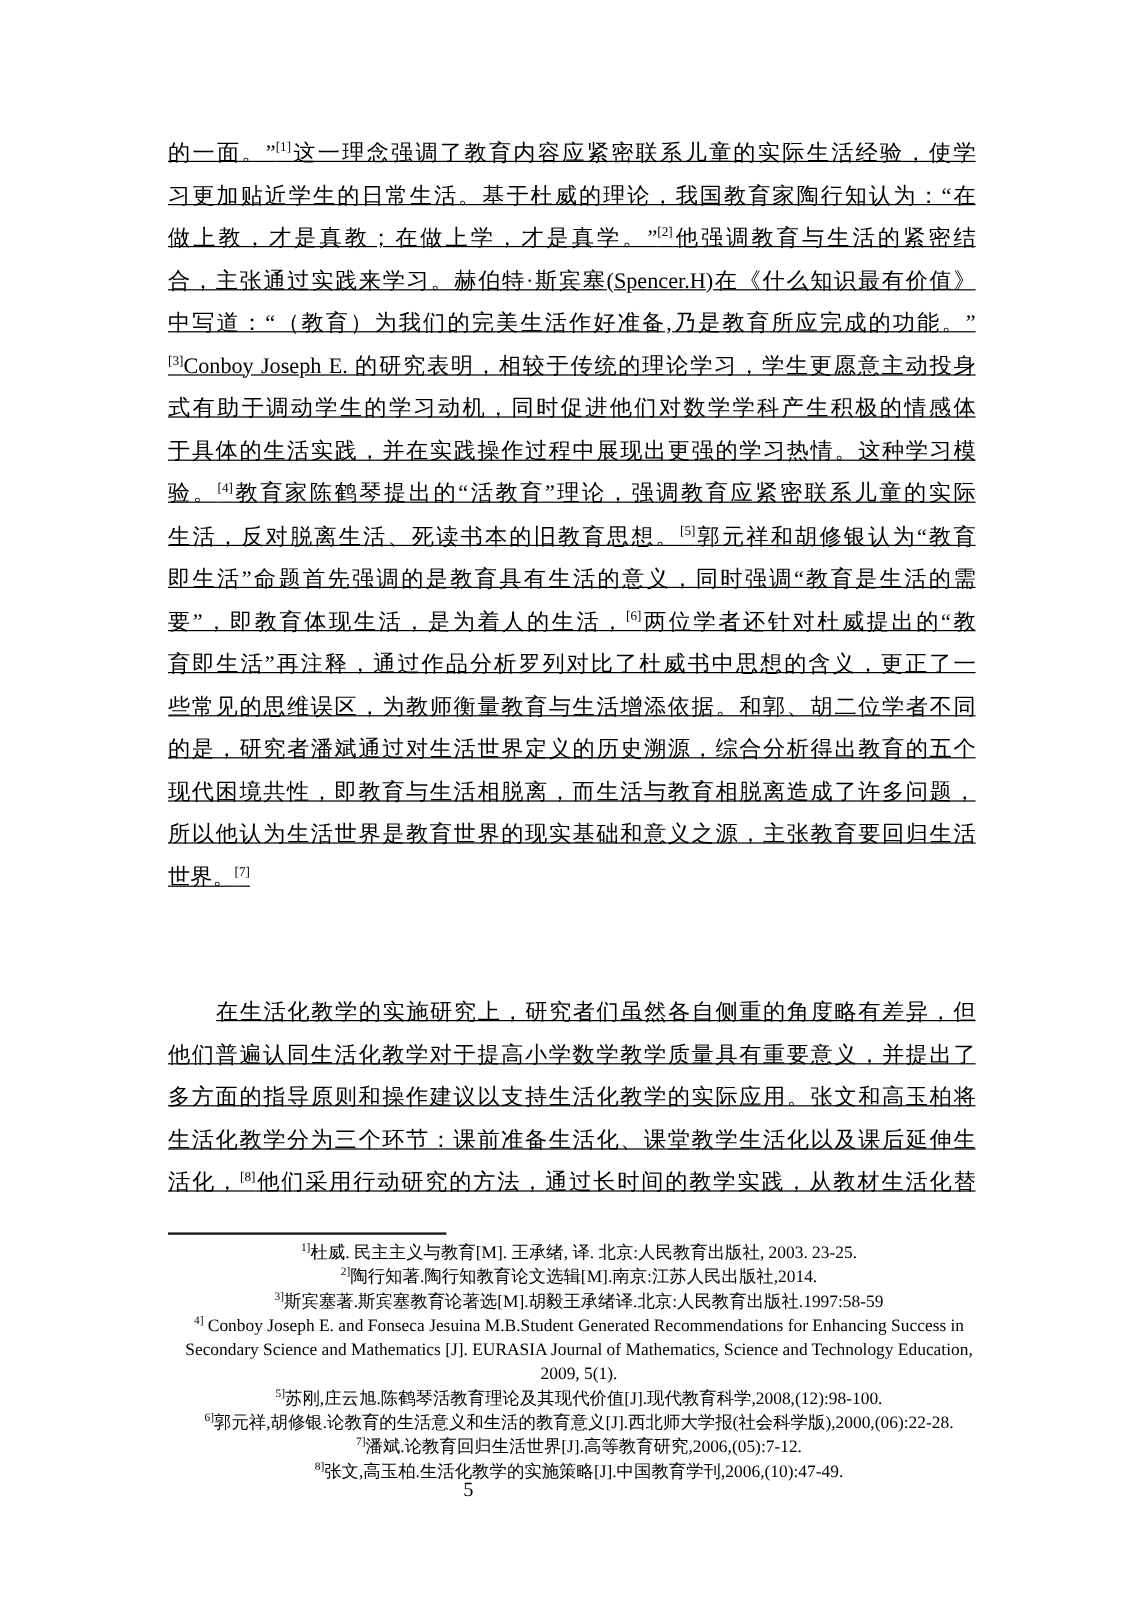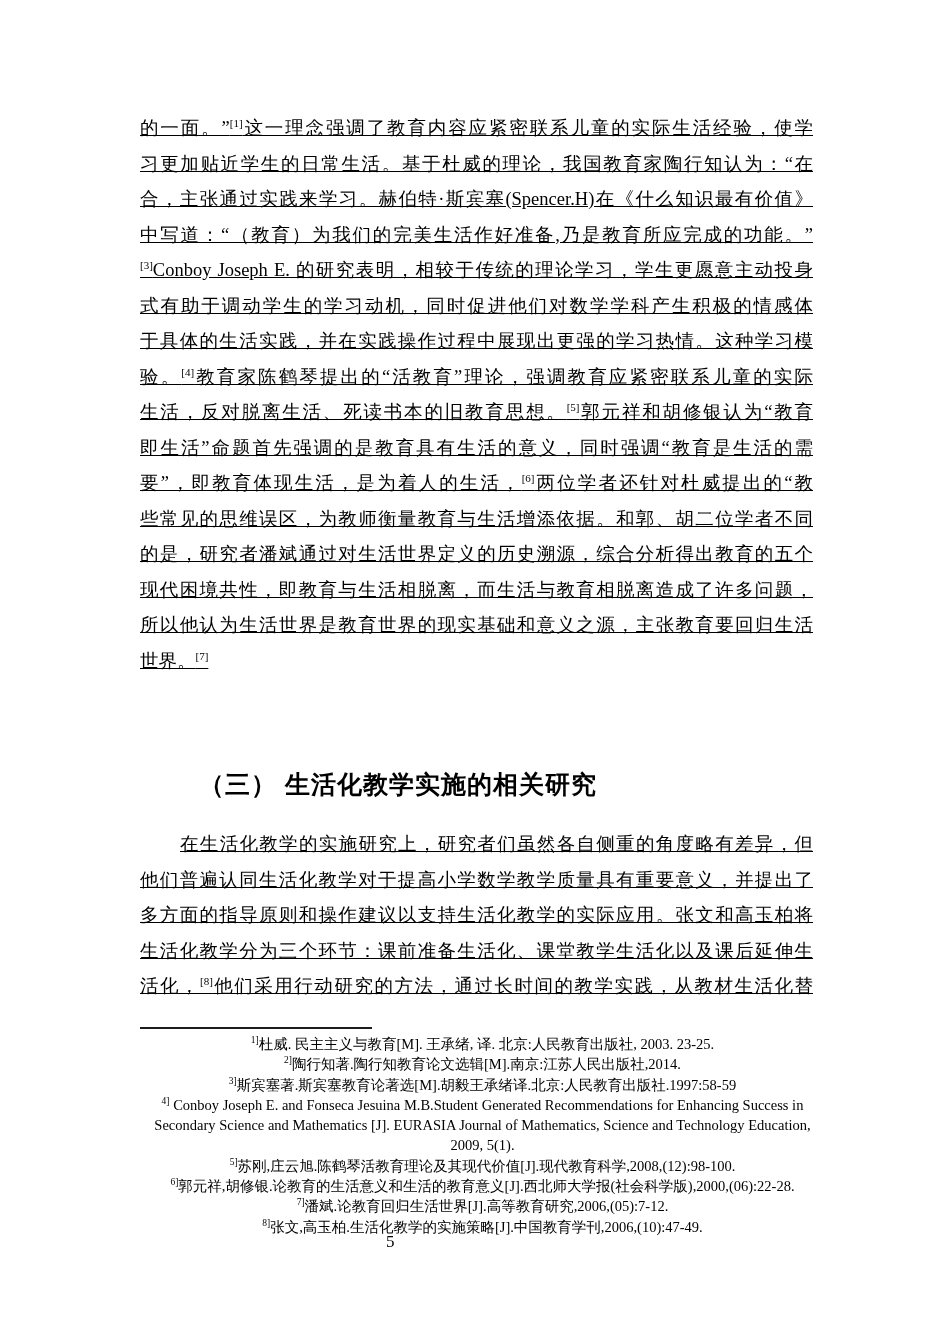--- a/index.html
+++ b/index.html
@@ -66,36 +66,37 @@
     font-family:"Liberation Serif","DejaVu Serif",serif;
   }
 </style>
 </head>
 <body>
 
 <div class="page">
   <div class="para" id="para1">
       <div class="line"><span>的一面。”</span><sup>[1]</sup><span>这一理念强调了教育内容应紧密联系儿童的实际生活经验，使学</span></div>
       <div class="line"><span>习更加贴近学生的日常生活。基于杜威的理论，我国教育家陶行知认为：“在</span></div>
+      <div class="line"><span>做上教，才是真教；在做上学，才是真学。”</span><sup>[2]</sup><span>他强调教育与生活的紧密结</span></div>
       <div class="line"><span>合，主张通过实践来学习。赫伯特·斯宾塞(Spencer.H)在《什么知识最有价值》</span></div>
       <div class="line"><span>中写道：“（教育）为我们的完美生活作好准备,乃是教育所应完成的功能。”</span></div>
       <div class="line"><sup>[3]</sup><span>Conboy Joseph E. 的研究表明，相较于传统的理论学习，学生更愿意主动投身</span></div>
       <div class="line"><span>式有助于调动学生的学习动机，同时促进他们对数学学科产生积极的情感体</span></div>
       <div class="line"><span>于具体的生活实践，并在实践操作过程中展现出更强的学习热情。这种学习模</span></div>
       <div class="line"><span>验。</span><sup>[4]</sup><span>教育家陈鹤琴提出的“活教育”理论，强调教育应紧密联系儿童的实际</span></div>
       <div class="line"><span>生活，反对脱离生活、死读书本的旧教育思想。</span><sup>[5]</sup><span>郭元祥和胡修银认为“教育</span></div>
       <div class="line"><span>即生活”命题首先强调的是教育具有生活的意义，同时强调“教育是生活的需</span></div>
       <div class="line"><span>要”，即教育体现生活，是为着人的生活，</span><sup>[6]</sup><span>两位学者还针对杜威提出的“教</span></div>
+      <div class="line"><span>育即生活”再注释，通过作品分析罗列对比了杜威书中思想的含义，更正了一</span></div>
       <div class="line"><span>些常见的思维误区，为教师衡量教育与生活增添依据。和郭、胡二位学者不同</span></div>
       <div class="line"><span>的是，研究者潘斌通过对生活世界定义的历史溯源，综合分析得出教育的五个</span></div>
       <div class="line"><span>现代困境共性，即教育与生活相脱离，而生活与教育相脱离造成了许多问题，</span></div>
       <div class="line"><span>所以他认为生活世界是教育世界的现实基础和意义之源，主张教育要回归生活</span></div>
       <div class="line last"><span>世界。</span><sup>[7]</sup></div>
     </div>
-  <h2 class="heading">（三） 生活化教学实施的相关研究</h2>
   <div class="para" id="para2">
       <div class="line indent"><span>在生活化教学的实施研究上，研究者们虽然各自侧重的角度略有差异，但</span></div>
       <div class="line"><span>他们普遍认同生活化教学对于提高小学数学教学质量具有重要意义，并提出了</span></div>
       <div class="line"><span>多方面的指导原则和操作建议以支持生活化教学的实际应用。张文和高玉柏将</span></div>
       <div class="line"><span>生活化教学分为三个环节：课前准备生活化、课堂教学生活化以及课后延伸生</span></div>
       <div class="line"><span>活化，</span><sup>[8]</sup><span>他们采用行动研究的方法，通过长时间的教学实践，从教材生活化替</span></div>
     </div>
   <div class="fn-sep"></div>
   <div class="footnotes" id="footnotes">
       <div class="fn-line"><sup>1]</sup><span>杜威. 民主主义与教育[M]. 王承绪, 译. 北京:人民教育出版社, 2003. 23-25.</span></div>

